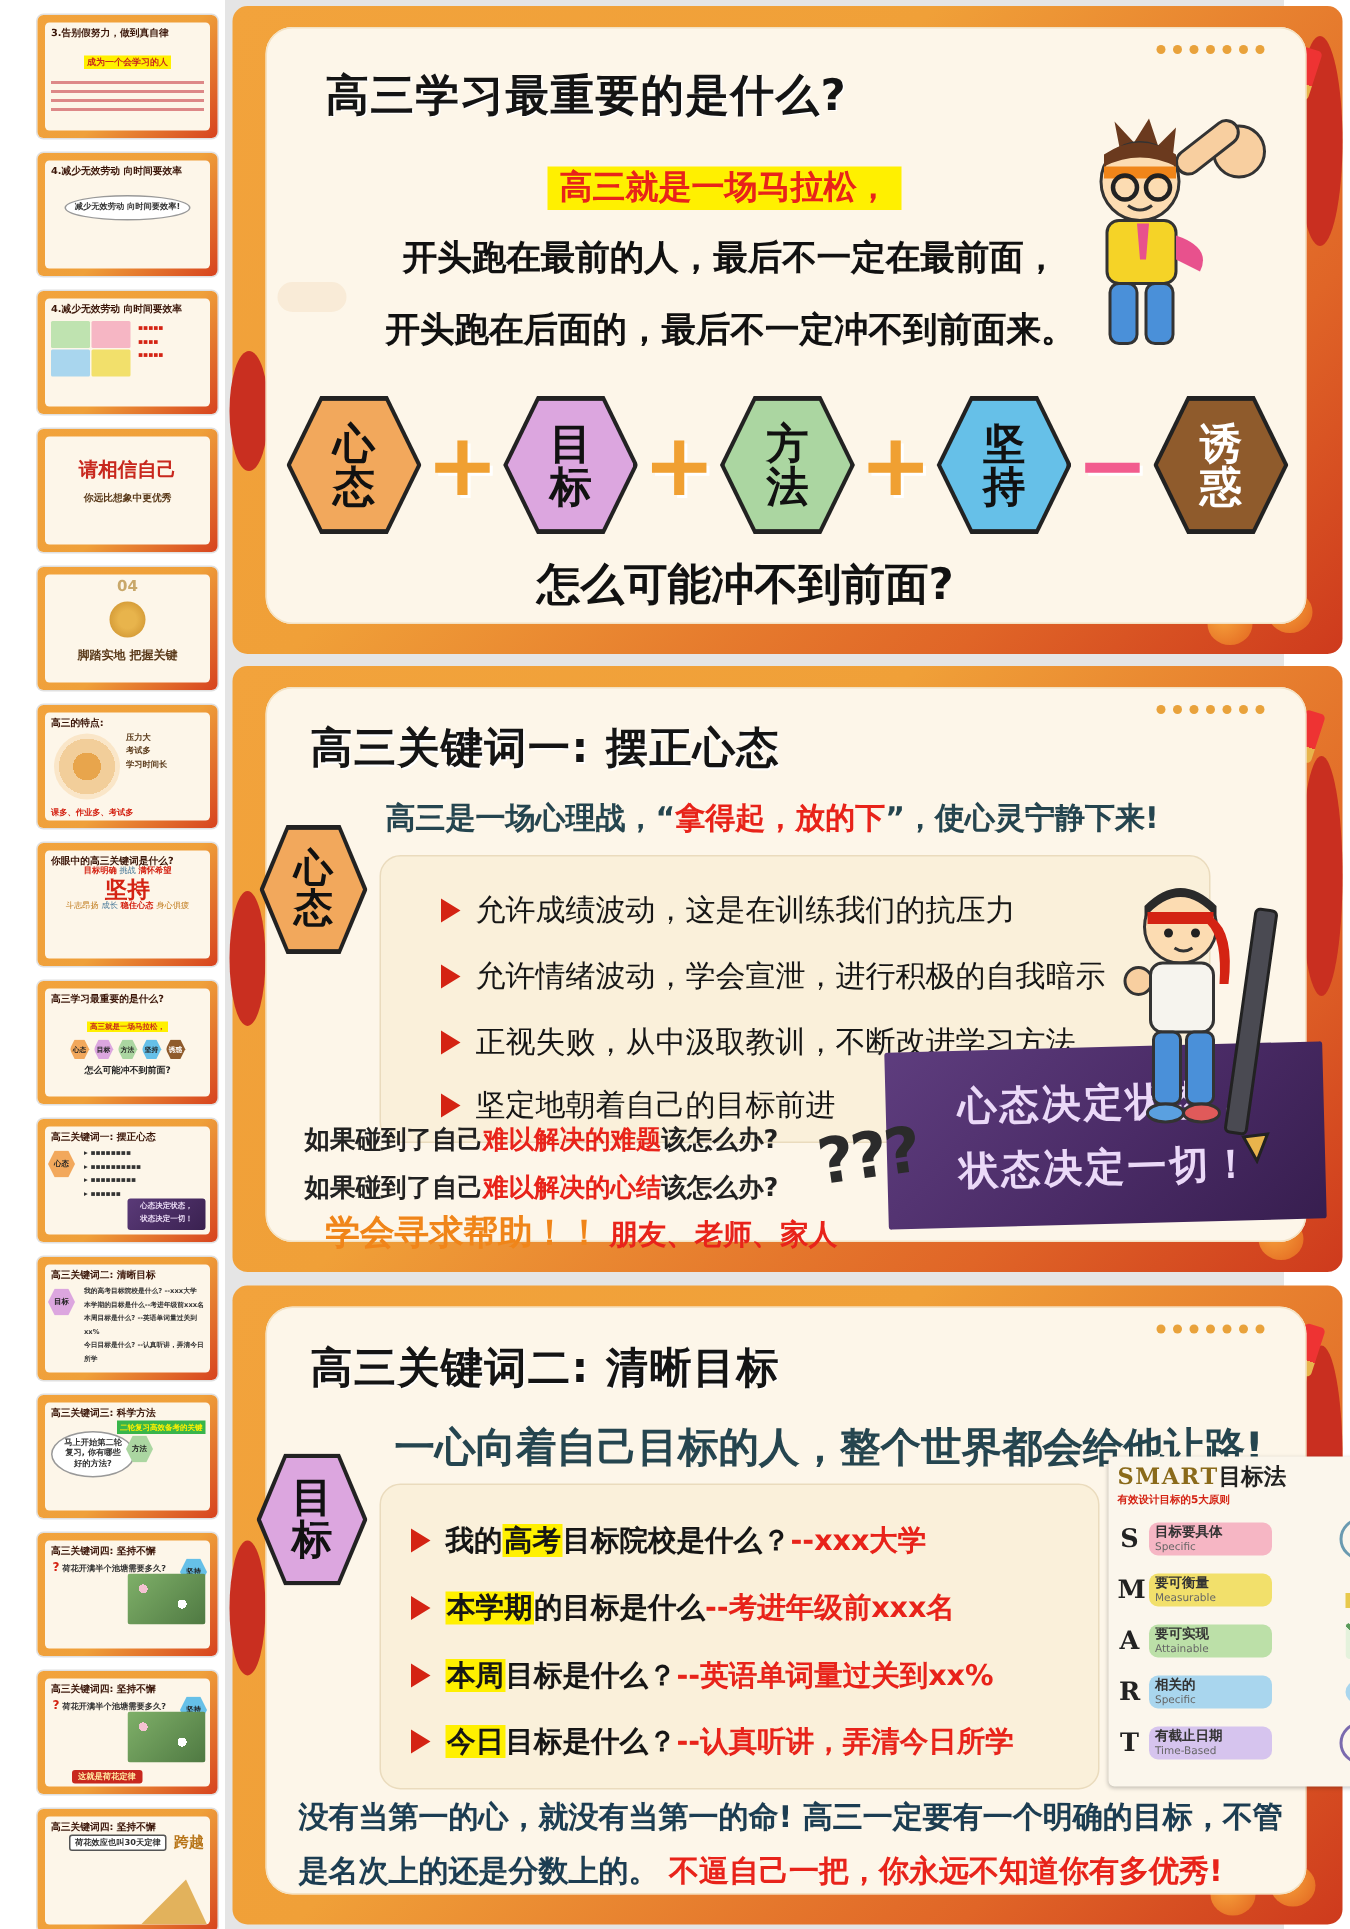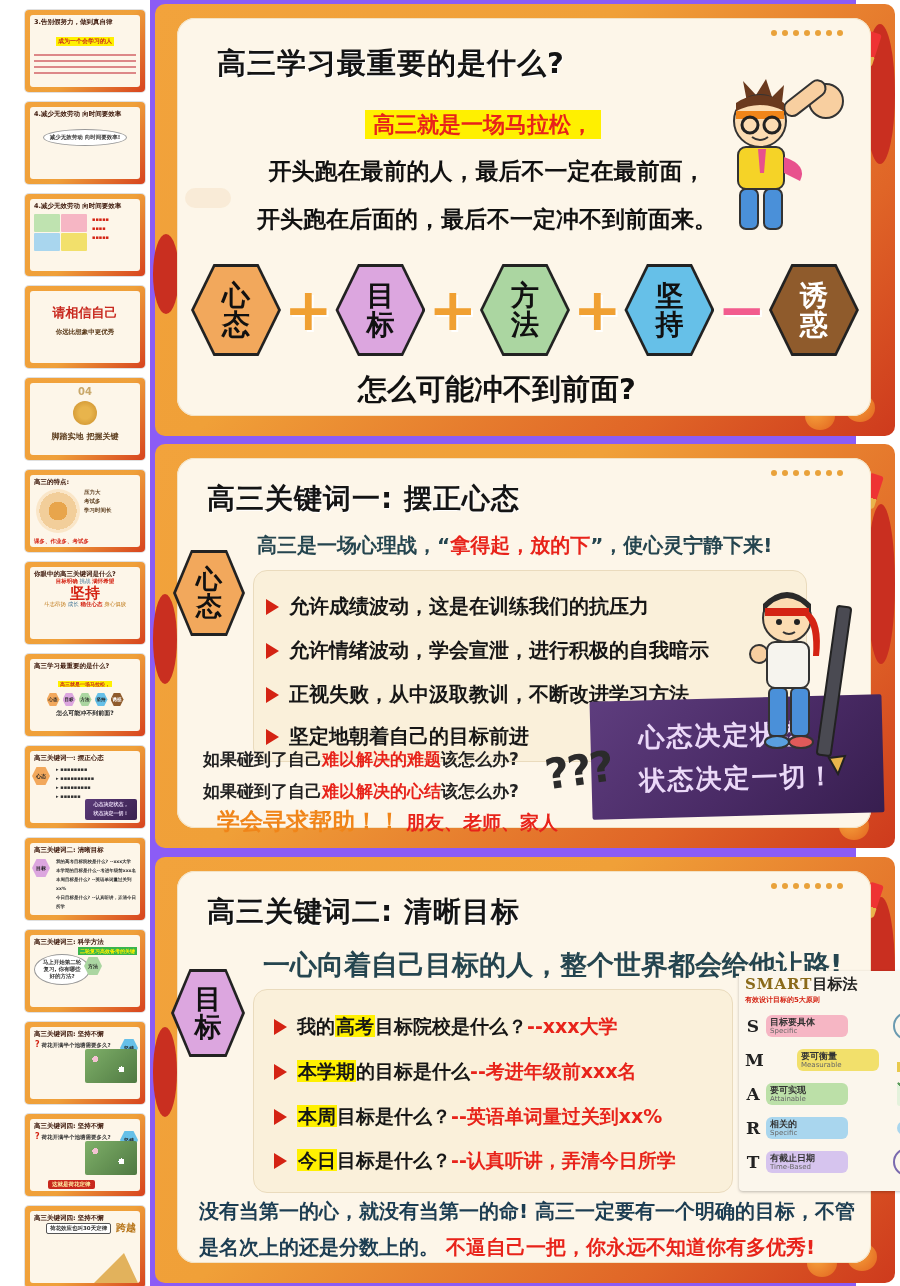--- a/index.html
+++ b/index.html
@@ -1,17 +1,17 @@
 <!DOCTYPE html>
 <html><head>
 <meta charset="utf-8">
 <style>
   html,body{margin:0;padding:0;width:900px;height:1286px;background:#fff;overflow:hidden;
     font-family:"DejaVu Sans","Liberation Sans",sans-serif;}
-  #stage{position:relative;width:856px;height:1286px;background:#8b5cf6;}
+  #stage{position:relative;width:856px;height:1286px;background:#e5e5e5;}
 
   
   #sidebar{position:absolute;left:0;top:0;width:150px;height:1286px;background:#fff;}
   .thumb{position:absolute;left:25px;width:120px;height:82px;border-radius:4px;
     background:linear-gradient(135deg,#F2A33C 0%,#EFA03A 55%,#D7431F 100%);
     box-shadow:0 0 0 1px #e0e0e0;cursor:pointer;}
   .thumb-inner{position:absolute;inset:5px;background:#FDF6E9;border-radius:3px;overflow:hidden;padding:3px 4px;}
   .t-title{font-size:6.5px;font-weight:bold;color:#3a1508;line-height:8px;white-space:nowrap;}
   .t-mark{display:inline-block;background:#FFF000;color:#C92A1C;font-size:6px;font-weight:bold;padding:0 2px;}
   .t-lines{height:26px;margin-top:3px;background:repeating-linear-gradient(#0000 0 4px,#d88 4px 6px);}
@@ -85,21 +85,21 @@
   .op{font-size:58px;font-weight:bold;color:#F0A032;line-height:58px;text-shadow:2px 2px 0 #fff;}
   .op.minus{color:#F25C8E;}
   #s1-footer{position:absolute;left:40px;top:352px;width:560px;text-align:center;font-size:29px;font-weight:bold;color:#111;}
 
   
   #slide2{top:444px;height:404px;}
   #s2-sub{position:absolute;left:80px;top:74px;font-size:20px;font-weight:bold;color:#25454F;}
   #s2-hex{position:absolute;left:-4px;top:92px;width:72px;height:86px;background:#222;}
   #s2-hex .hex-label{font-size:26px;color:#111;}
   #s2-box{position:absolute;left:76px;top:112px;width:552px;height:190px;background:#FAF0DA;border:1px solid #EADBBD;border-radius:14px;}
-  .s2-bullet{position:absolute;left:12px;font-size:20px;font-weight:bold;color:#161616;white-space:nowrap;}
+  .s2-bullet{position:absolute;left:40px;font-size:20px;font-weight:normal;color:#161616;white-space:nowrap;}
   #s2-purple{position:absolute;left:414px;top:240px;width:292px;height:118px;
     background:linear-gradient(135deg,#5E3D7E 0%,#4A2B66 55%,#371E4F 100%);transform:rotate(-1.5deg);
     display:flex;flex-direction:column;justify-content:center;gap:8px;border-radius:2px;}
   #s2-purple div{color:#EBD9F8;font-size:26px;font-weight:bold;text-align:center;letter-spacing:2px;}
   .s2-q{position:absolute;left:14px;font-size:17px;font-weight:bold;color:#222;white-space:nowrap;margin-left:12px;}
   #s2-qmarks{position:absolute;left:368px;top:288px;font-size:42px;font-weight:bold;color:#2b2b2b;transform:rotate(-8deg);letter-spacing:-2px;}
   #s2-help{position:absolute;left:40px;top:348px;white-space:nowrap;}
   #s2-help .h1{font-size:23px;font-weight:bold;color:#F08519;}
   #s2-help .h2{font-size:19px;font-weight:bold;color:#E8231A;}
 
@@ -479,21 +479,21 @@
         <div class="smart-row">
           <div class="smart-letter">S</div>
           <div class="smart-badge" style="background: rgb(246, 182, 196);">
               <div class="cn">目标要具体</div>
               <div class="en">Specific</div>
             </div>
           <div class="smart-icon icon-target"></div>
         </div>
         <div class="smart-row">
           <div class="smart-letter">M</div>
-          <div class="smart-badge" style="background: rgb(242, 224, 107); margin-left: 31px;">
+          <div class="smart-badge" style="background: rgb(242, 224, 107);">
               <div class="cn">要可衡量</div>
               <div class="en">Measurable</div>
             </div>
           <div class="smart-icon icon-bars">
               <i style="height:10px"></i>
             </div>
         </div>
         <div class="smart-row">
           <div class="smart-letter">A</div>
           <div class="smart-badge" style="background: rgb(188, 224, 168);">

